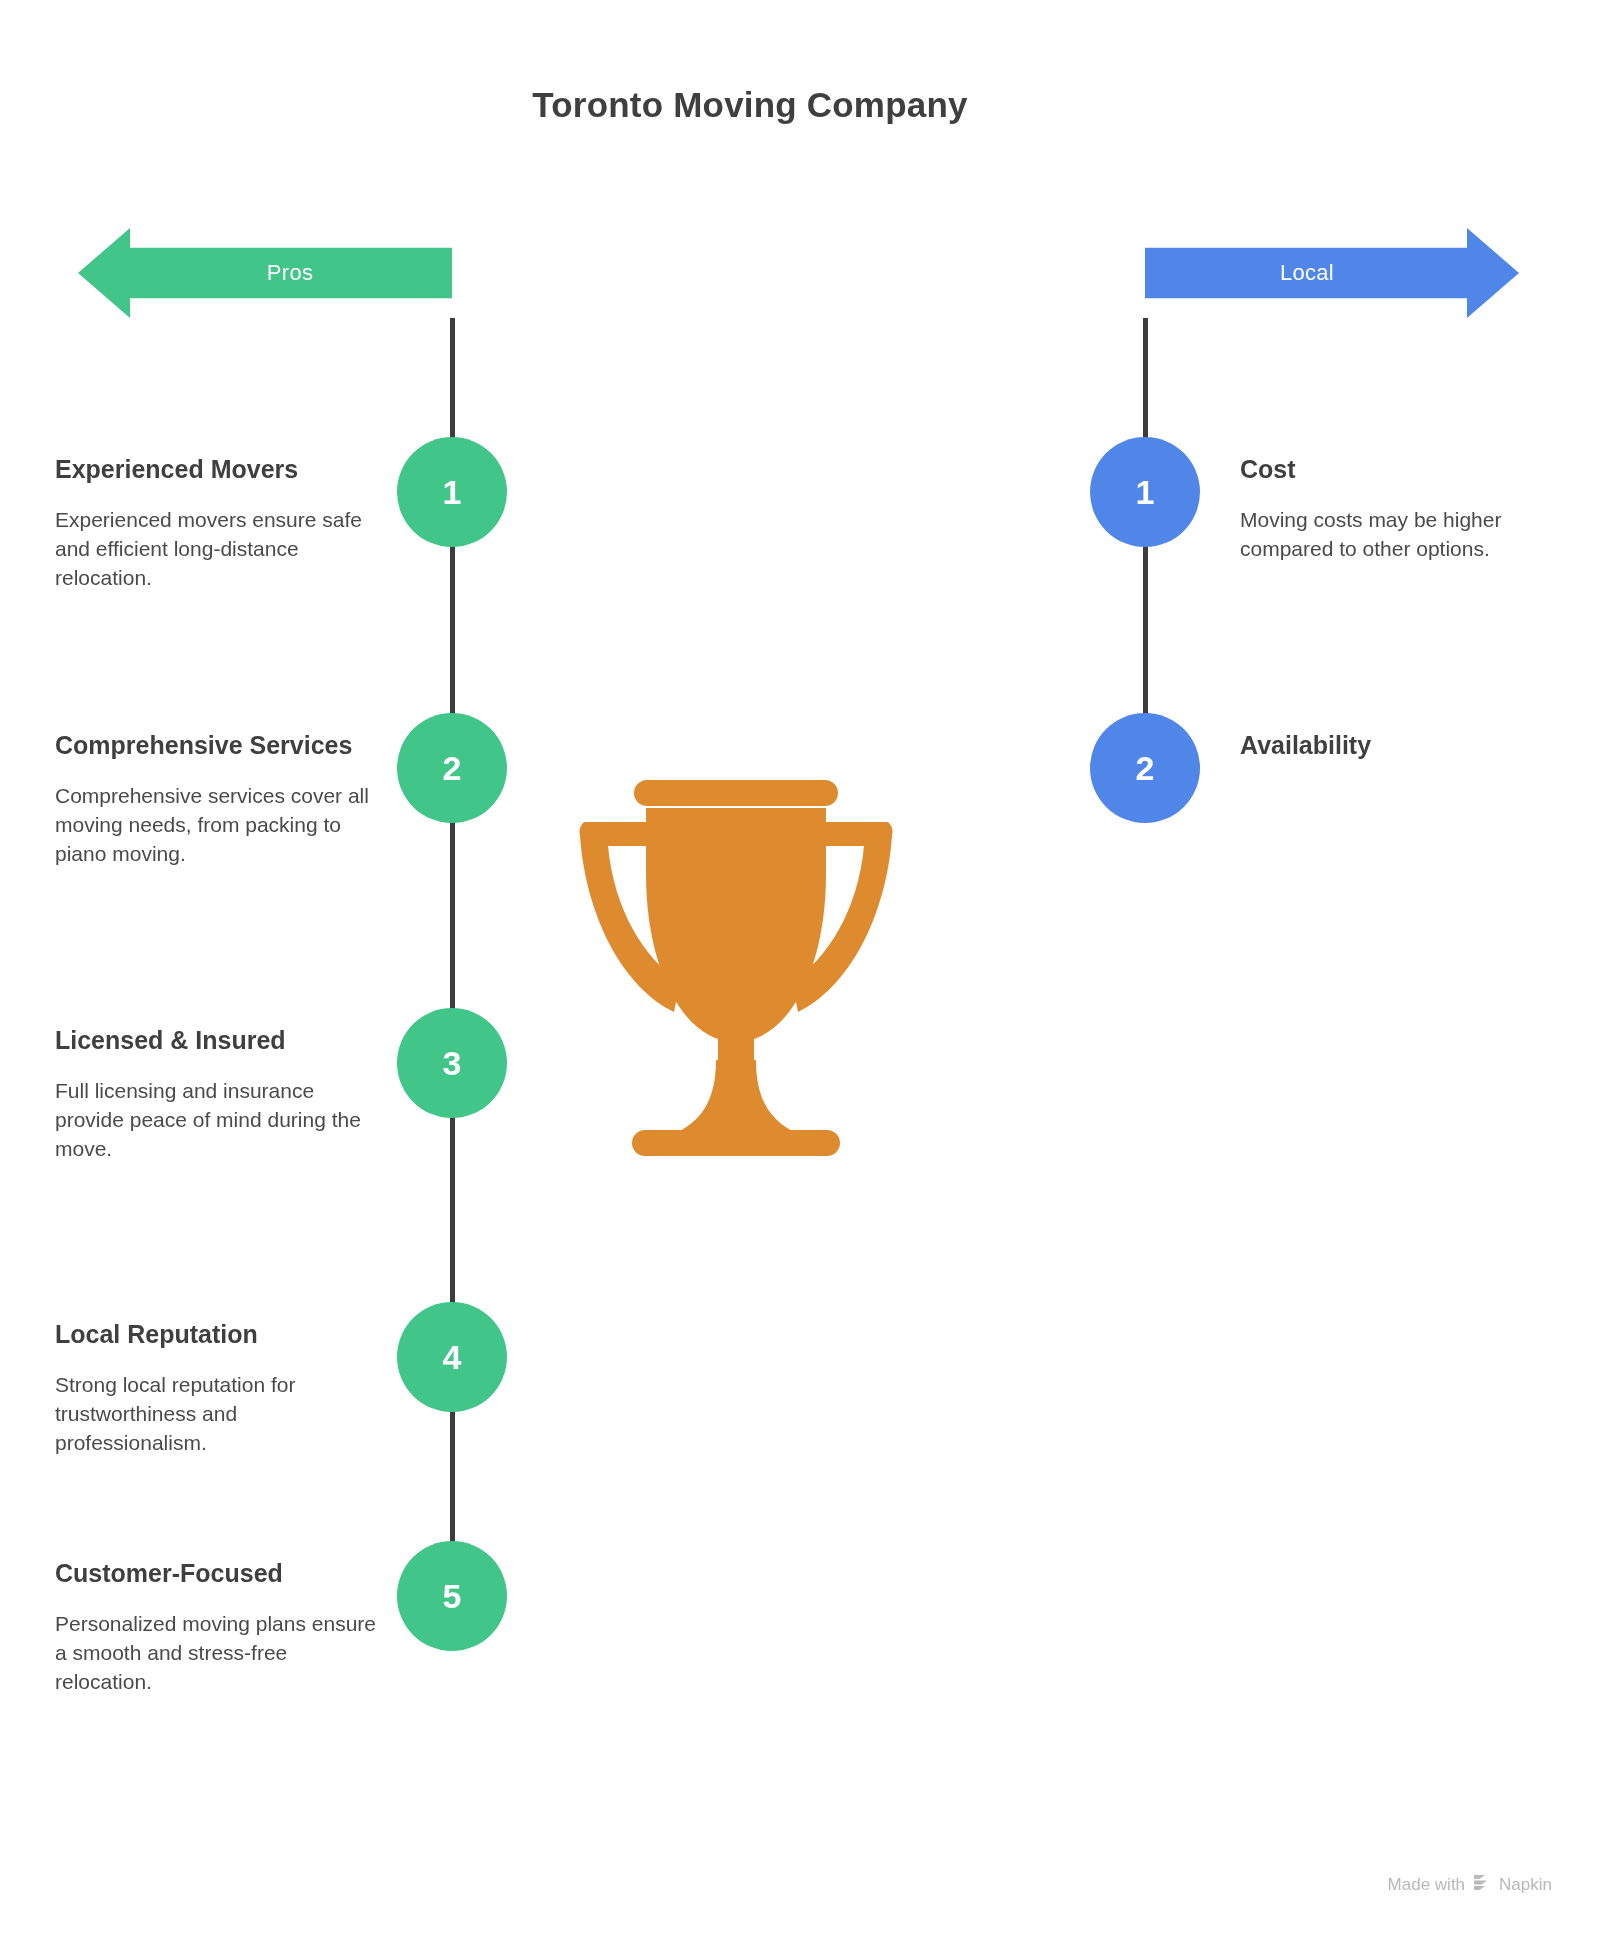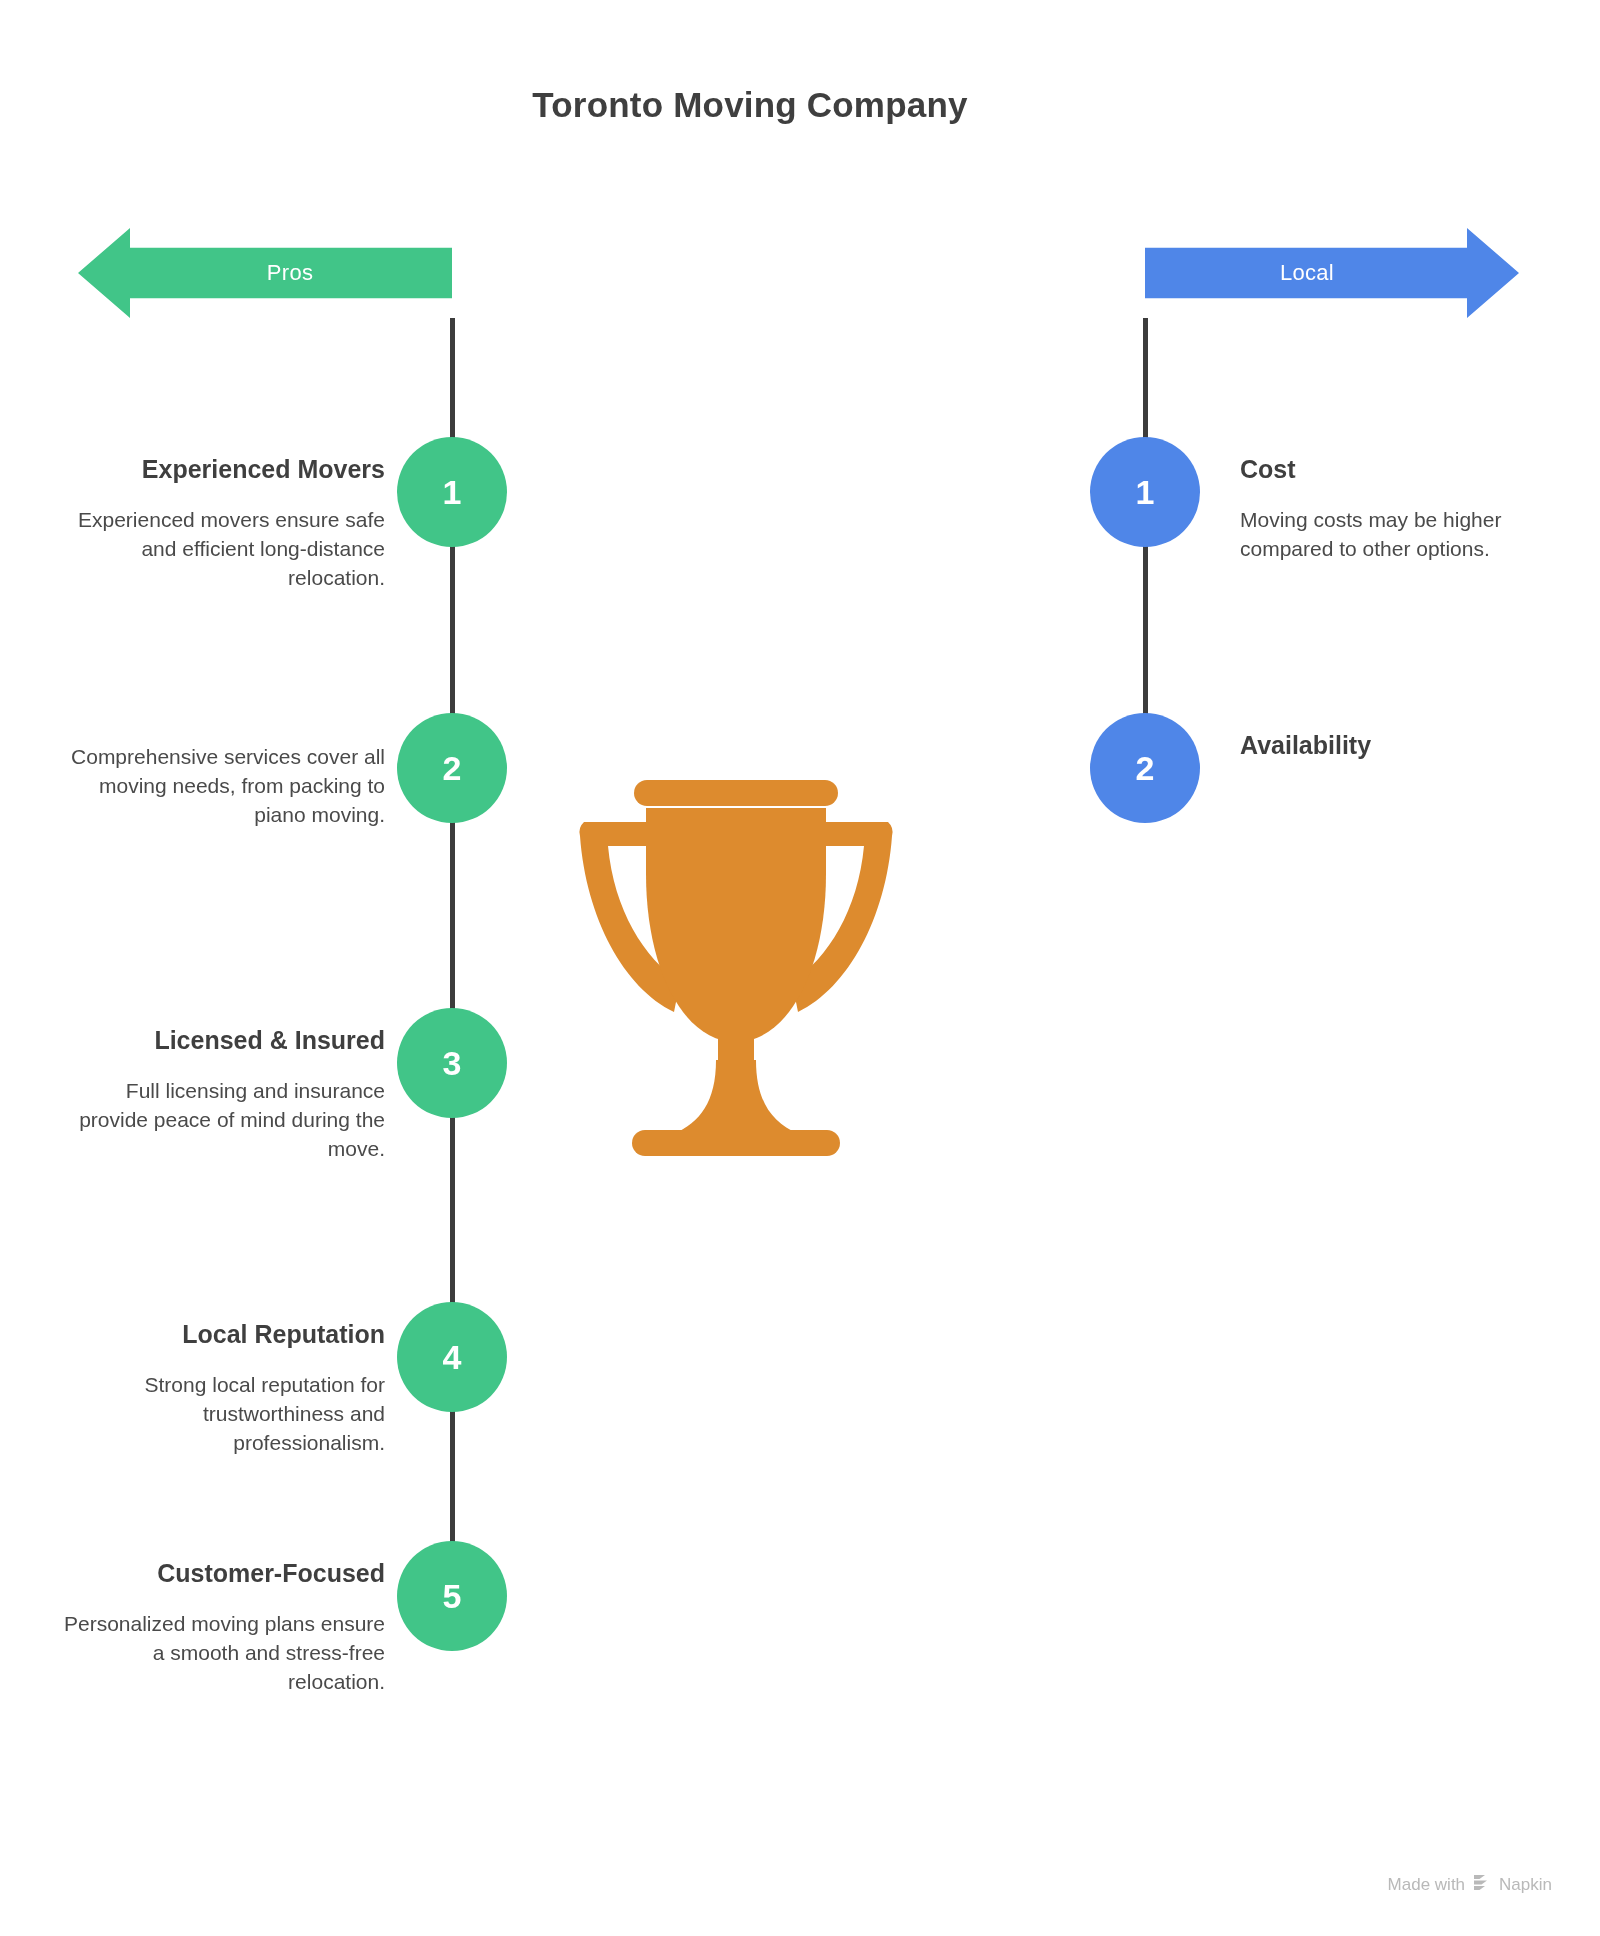--- a/index.html
+++ b/index.html
@@ -57,21 +57,21 @@
     position:absolute;
     width:110px; height:110px; border-radius:50%;
     display:flex; align-items:center; justify-content:center;
     color:#ffffff; font-size:34px; font-weight:bold;
   }
   .num-pros { background:#41C588; left:397px; }
   .num-cons { background:#4F86E8; left:1090px; }
 
   
   .item-text { position:absolute; width:330px; }
-  .item-text.left  { left:55px; text-align:right; }
+  .item-text.left  { left:55px; text-align:left; }
   .item-text.right { left:1240px; text-align:left; }
 
   .item-title {
     font-size:25px; font-weight:bold; color:#3f3f3f;
     line-height:39px;
   }
   .item-desc {
     margin-top:16px;
     font-size:21px; font-weight:normal; color:#4a4a4a;
     line-height:29px;
@@ -107,20 +107,21 @@
 </div>
 <div class="item-text left" style="top:450px;">
   <div class="item-title">Experienced Movers</div>
   <div class="item-desc">Experienced movers ensure safe and efficient long-distance relocation.</div>
 </div>
 
 <div class="num-circle num-pros" style="top:713px;">
   <span>2</span>
 </div>
 <div class="item-text left" style="top:726px;">
+  <div class="item-title">Comprehensive Services</div>
   <div class="item-desc">Comprehensive services cover all moving needs, from packing to piano moving.</div>
 </div>
 
 <div class="num-circle num-pros" style="top:1008px;">
   <span>3</span>
 </div>
 <div class="item-text left" style="top:1021px;">
   <div class="item-title">Licensed &amp; Insured</div>
   <div class="item-desc">Full licensing and insurance provide peace of mind during the move.</div>
 </div>

